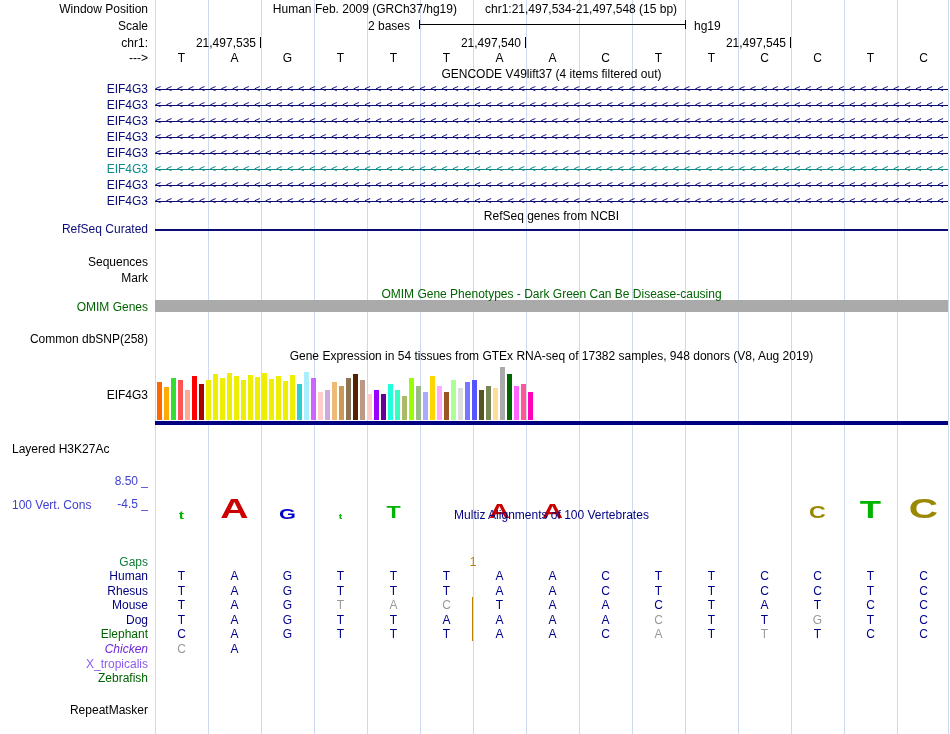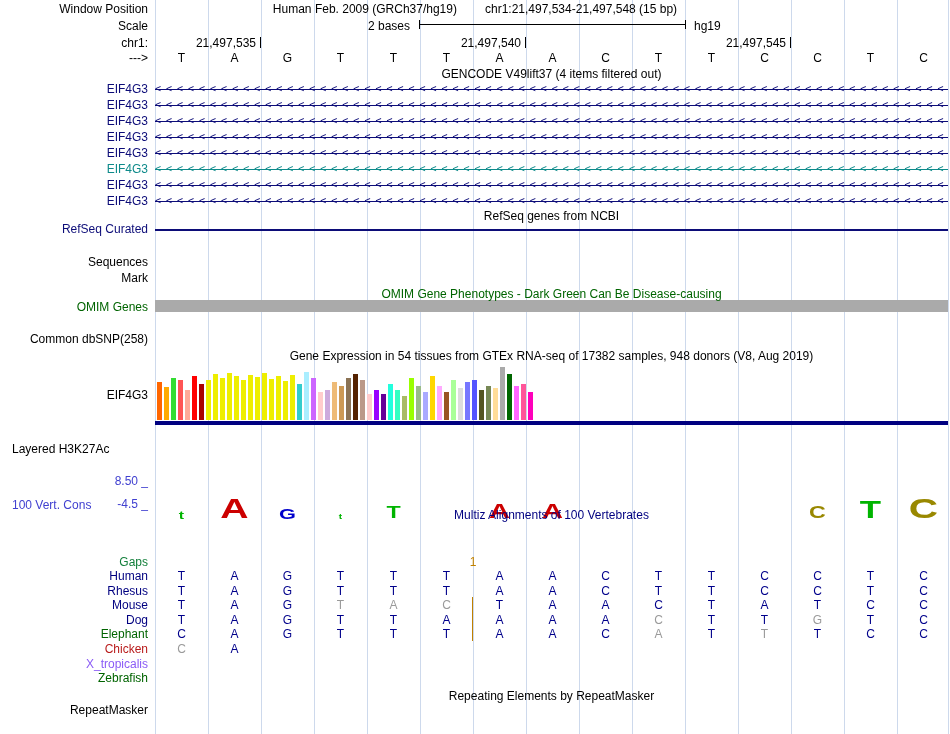--- a/index.html
+++ b/index.html
@@ -304,32 +304,31 @@
         <span class="cell" style="left: 318px; color: rgb(0, 0, 139);">A</span>
         <span class="cell" style="left: 371px; color: rgb(0, 0, 139);">A</span>
         <span class="cell" style="left: 424px; color: rgb(0, 0, 139);">C</span>
         <span class="cell" style="left: 477px; color: rgb(154, 154, 154);">A</span>
         <span class="cell" style="left: 530px; color: rgb(0, 0, 139);">T</span>
         <span class="cell" style="left: 583px; color: rgb(154, 154, 154);">T</span>
         <span class="cell" style="left: 636px; color: rgb(0, 0, 139);">T</span>
         <span class="cell" style="left: 689px; color: rgb(0, 0, 139);">C</span>
         <span class="cell" style="left: 742px; color: rgb(0, 0, 139);">C</span>
       </div>
-      <div class="rlab" style="top: 642px; color: #b91c1c;">Chicken</div>
+      <div class="rlab" style="top: 642px; color: #6d28d9; font-style: italic;">Chicken</div>
       <div class="cellrow" style="top: 642px;">
         <span class="cell" style="left: 0px; color: rgb(154, 154, 154);">C</span>
         <span class="cell" style="left: 53px; color: rgb(0, 0, 139);">A</span>
       </div>
       <div class="rlab" style="top: 657px; color: #8b5cf6;">X_tropicalis</div>
       <div class="cellrow" style="top: 657px;"></div>
       <div class="rlab" style="top: 671px; color: rgb(0, 100, 0);">Zebrafish</div>
       <div class="cellrow" style="top: 671px;"></div>
     </div>
 
-  <div class="hdr" style="top:689px">Repeating Elements by RepeatMasker</div>
   <div class="rlab" style="top:703px">RepeatMasker</div>
 
 <div style="position: absolute; top: 36px; left: 156px; width: 100px; text-align: right; z-index: 2; white-space: nowrap;">21,497,535</div>
     <div class="tickline" style="left: 260px; top: 37px;"></div>
     <div style="position: absolute; top: 36px; left: 421px; width: 100px; text-align: right; z-index: 2; white-space: nowrap;">21,497,540</div>
     <div class="tickline" style="left: 525px; top: 37px;"></div>
     <div style="position: absolute; top: 36px; left: 686px; width: 100px; text-align: right; z-index: 2; white-space: nowrap;">21,497,545</div>
     <div class="tickline" style="left: 790px; top: 37px;"></div>
     <div style="position: absolute; left: 472px; top: 597px; width: 1px; height: 44px; background: rgb(192, 128, 0); z-index: 2;"></div>
     <div style="position: absolute; left: 463px; top: 555px; width: 20px; text-align: center; color: rgb(192, 128, 0); z-index: 2;">1</div>

